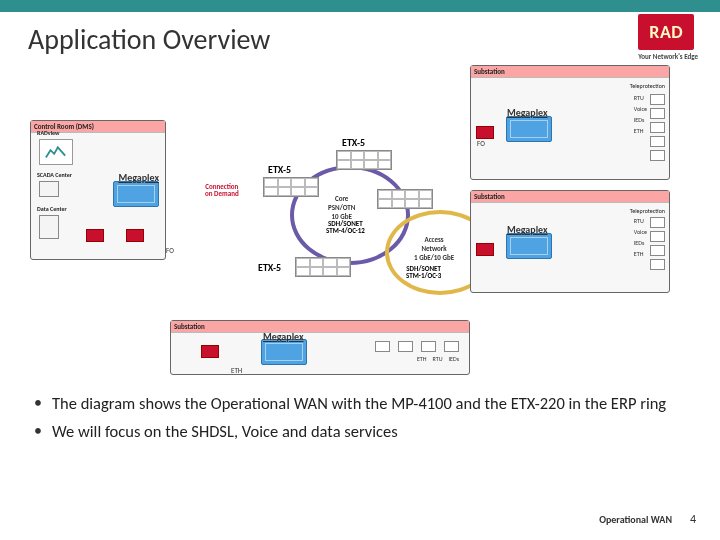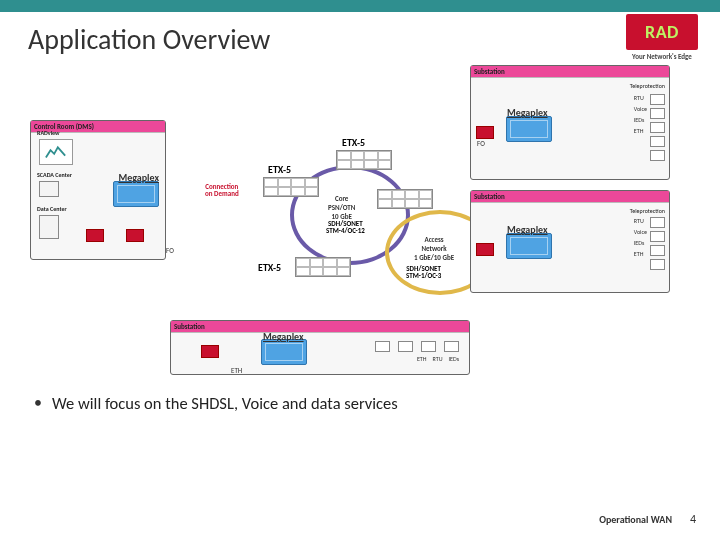--- a/index.html
+++ b/index.html
@@ -1,26 +1,26 @@
 <!DOCTYPE html>
 <html><head>
 <meta charset="utf-8">
 <style>
   * { box-sizing: border-box; margin: 0; padding: 0; }
   html, body { width: 720px; height: 540px; font-family: "Segoe UI", Calibri, Arial, sans-serif; background: #fff; color: #222; }
   .slide { position: relative; width: 720px; height: 540px; }
   .topbar { position: absolute; top: 0; left: 0; right: 0; height: 12px; background: #2f8f8f; }
   .title { position: absolute; top: 22px; left: 28px; font-size: 28px; font-weight: 400; color: #333; }
   .logo-wrap { position: absolute; top: 14px; right: 22px; text-align: center; }
-  .logo-box { width: 72px; height: 36px; background: #c8102e; display: flex; align-items: center; justify-content: center; color: #bef264; font-weight: 900; font-size: 18px; letter-spacing: 0.5px; border-radius: 2px; }
+  .logo-box { width: 56px; height: 36px; background: #c8102e; display: flex; align-items: center; justify-content: center; color: #fef9c3; font-weight: 900; font-size: 18px; letter-spacing: 0.5px; border-radius: 2px; }
   .logo-wrap .tagline { font-size: 7px; color: #444; margin-top: 2px; font-weight: 700; }
 
   .diagram { position: absolute; top: 65px; left: 30px; width: 660px; height: 310px; }
   .area { position: absolute; border: 1px solid #666; border-radius: 3px; background: #f7f7f7; font-size: 7px; }
-  .area .hdr { background: #ec4899; color:#222; padding:1px 3px; font-size:7px; font-weight:700; border-bottom:1px solid #bbb;}
+  .area .hdr { background: #fca5a5; color:#222; padding:1px 3px; font-size:7px; font-weight:700; border-bottom:1px solid #bbb;}
   .control-room { left: 0; top: 55px; width: 136px; height: 140px; }
   .sub1 { right: 20px; top: 0; width: 200px; height: 115px; }
   .sub2 { right: 20px; top: 125px; width: 200px; height: 103px; }
   .sub3 { left: 140px; bottom: 0; width: 300px; height: 55px; }
 
   .megaplex { position:absolute; width:46px; height:26px; background:#4fa3e3; border:1px solid #2f74ad; border-radius:2px; display:flex; align-items:center; justify-content:center; font-size:6px; color:#fff; }
   .megaplex::after { content:""; position:absolute; inset:3px; border:1px solid rgba(255,255,255,0.5); }
   .mgx-label { position:absolute; font-size:10px; font-weight:700; color:#333;text-decoration:underline; }
 
   .etx { position:absolute; width:56px; height:20px; background:#efefef; border:1px solid #888; display:grid; grid-template-columns:repeat(4,1fr); grid-template-rows:repeat(2,1fr); }
@@ -210,18 +210,19 @@
       <div style="position:absolute; right:10px; top:34px; display:flex; gap:6px;">
         <span class="tiny-lbl">ETH</span>
         <span class="tiny-lbl">RTU</span>
         <span class="tiny-lbl">IEDs</span>
       </div>
     </div>
 
   </div>
 
   <ul class="bullets">
+    <li>The diagram shows the Operational WAN with the MP-4100 and the ETX-220 in the ERP ring</li>
     <li>We will focus on the SHDSL, Voice and data services</li>
   </ul>
 
   <div class="footer-label">Operational WAN</div>
   <div class="footer-num">4</div>
 </div>
 
 </body></html>

